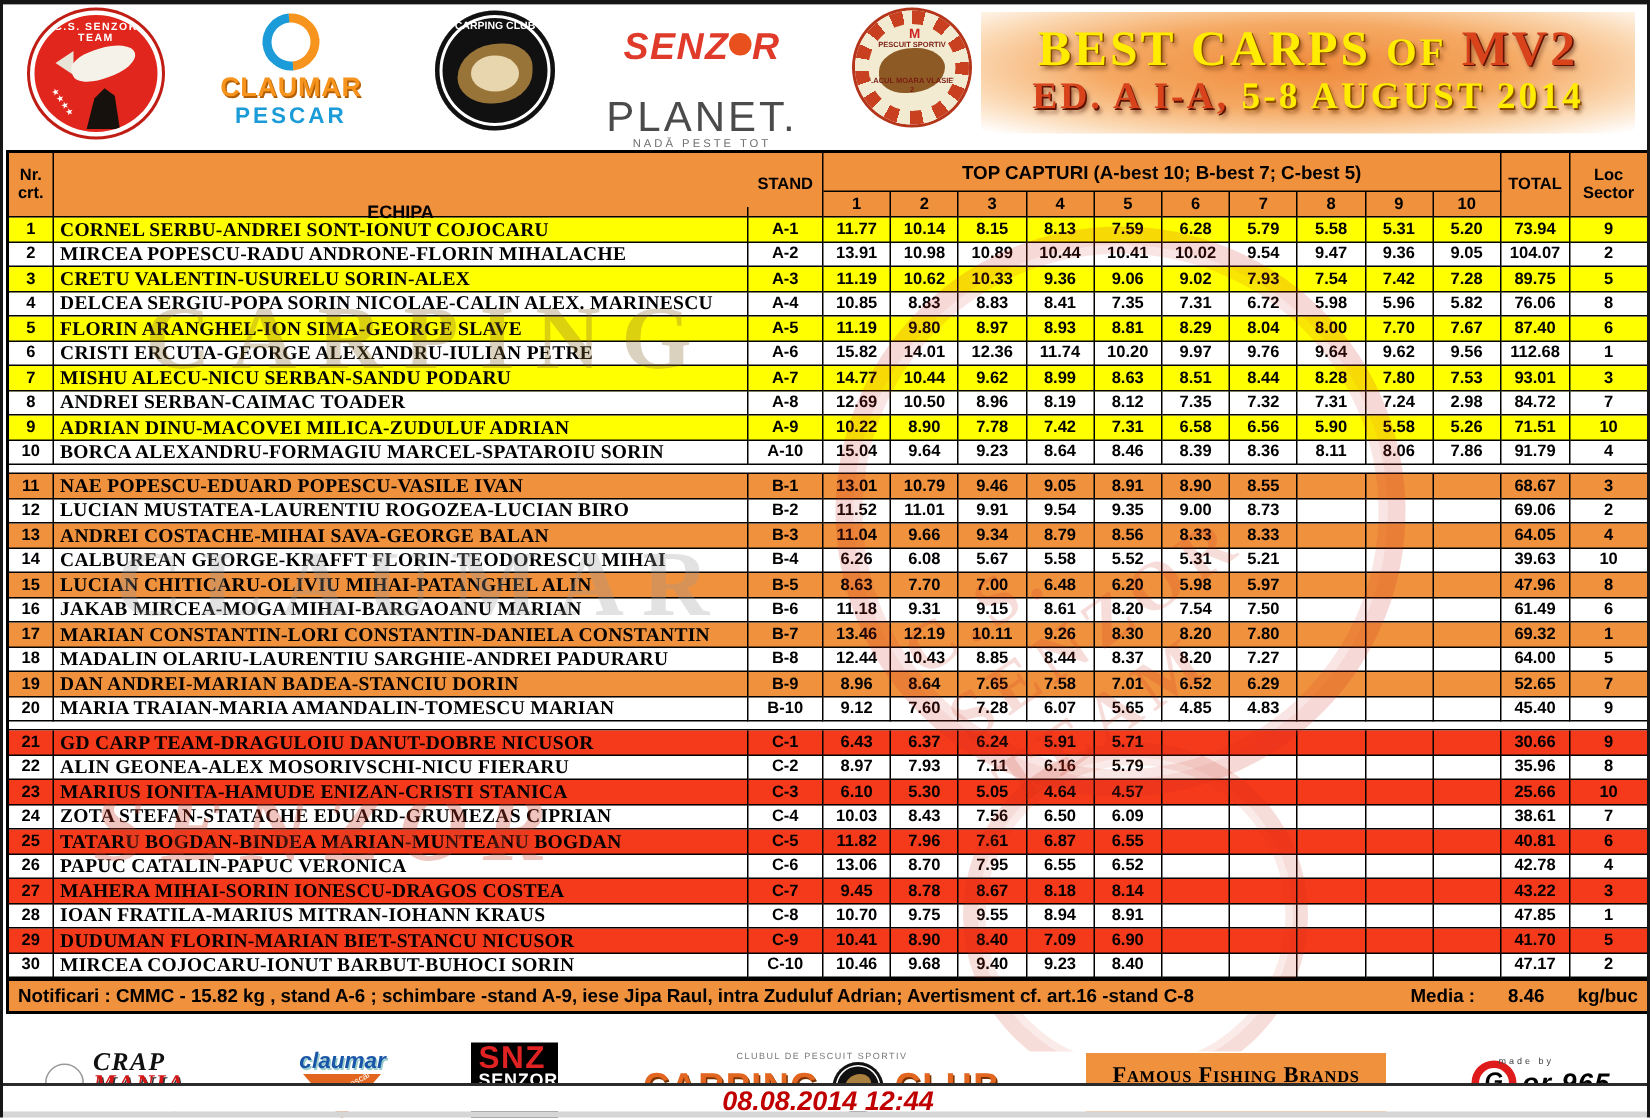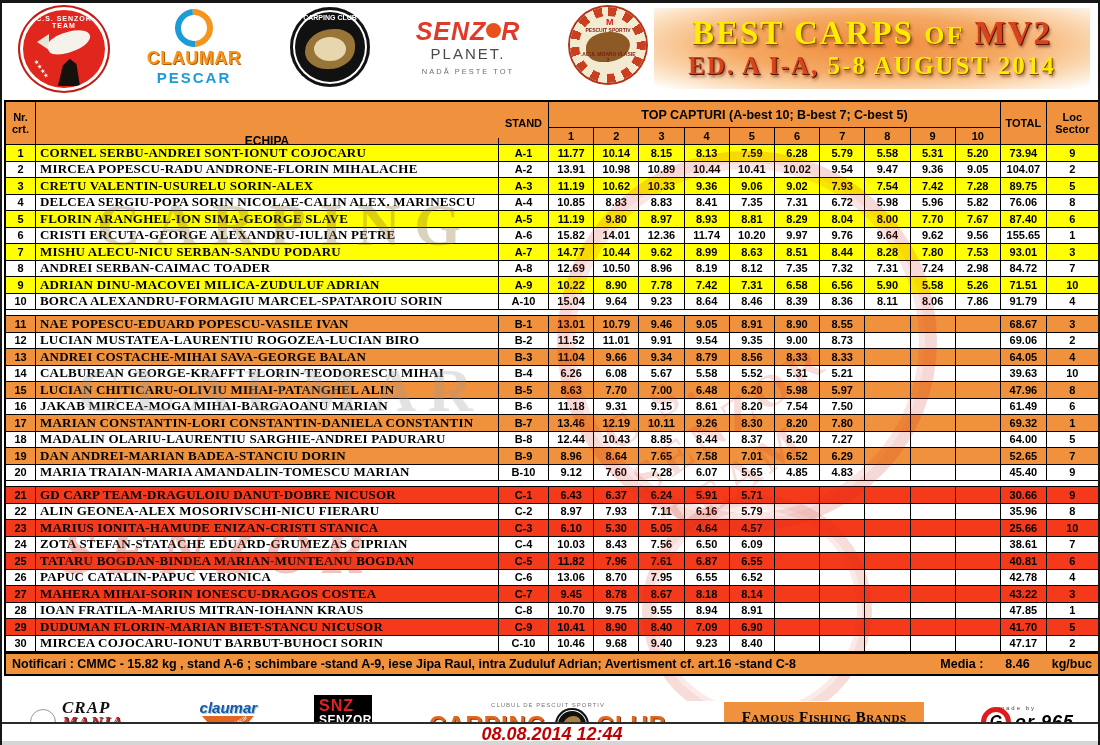--- a/index.html
+++ b/index.html
@@ -33,21 +33,21 @@
   .carping-logo { left:288px; width:80px; height:80px; background:#111; border-radius:50%;
                   box-shadow:inset 0 0 0 3px #111, inset 0 0 0 5px #fff; }
   .carping-logo .arc-top { position:absolute; top:7px; width:100%; text-align:center; color:#fff; font-size:7px; font-weight:bold; }
   .carping-logo .koi { position:absolute; top:22px; left:15px; width:50px; height:40px; background:#a9803e;
                   border-radius:60% 40% 55% 45%; opacity:.9; }
   .carping-logo .koi2 { position:absolute; top:30px; left:24px; width:32px; height:24px; background:#e7d6ae; border-radius:50%; }
 
   .splanet-logo { left:398px; width:136px; text-align:center; top:16px; }
   .splanet-l1 { font-size:25px; font-weight:bold; color:#e03a2b; font-style:italic; letter-spacing:1px; line-height:24px; }
   .splanet-dot { display:inline-block; width:15px; height:15px; border-radius:50%; background:#e8501e; vertical-align:2px; }
-  .splanet-l2 { font-size:15px; color:#4b4b4b; letter-spacing:2px; line-height:21px; }
+  .splanet-l2 { font-size:28px; color:#4b4b4b; letter-spacing:2px; line-height:21px;margin-top:24px; }
   .splanet-l3 { font-size:7.5px; color:#6e6e6e; letter-spacing:2px; margin-top:3px; }
 
   .mv2-logo { left:568px; width:76px; height:76px; border-radius:50%;
               background:repeating-conic-gradient(#c8401f 0 14deg, #f3ead2 14deg 28deg);
               box-shadow:0 0 0 2px #b5351a; }
   .mv2-inner { position:absolute; inset:9px; border-radius:50%; background:#f3ead2; overflow:hidden; }
   .mv2-fish { position:absolute; top:16px; left:7px; width:44px; height:30px; background:#8d5a25;
               border-radius:55% 45% 60% 40%; }
   .mv2-m { position:absolute; top:1px; left:27px; color:#c22; font-weight:bold; font-size:9px; }
   .mv2-top { position:absolute; top:11px; width:100%; text-align:center; font-size:5px; font-weight:bold; color:#7a1d10; }
@@ -115,21 +115,21 @@
   .crap-l2 { font-size:17px; color:#d41616; letter-spacing:1px; text-shadow:1px 1px 0 #333; }
   .crap-l3 { font-size:7px; color:#555; font-style:italic; letter-spacing:1px; }
 
   .cl2 { text-align:center; }
   .cl2-name { font-size:15px; font-weight:bold; font-style:italic; color:#1a56a8; text-shadow:1px 1px 0 #9cc; }
   .cl2-tri { width:0; height:0; margin:0 auto; border-left:26px solid transparent; border-right:26px solid transparent;
              border-top:30px solid #e2661f; position:relative; }
   .cl2-sub { position:absolute; top:-28px; left:2px; color:#fff; font-size:6px; transform:rotate(-30deg); }
 
   .snz-box { width:58px; height:54px; background:#000; color:#fff; padding:3px 5px; line-height:15px; }
-  .snz-l1 { color:#e02222; font-size:16px; font-weight:bold; letter-spacing:1px; }
+  .snz-l1 { color:#e02222; font-size:21px; font-weight:bold; letter-spacing:1px; }
   .snz-l2, .snz-l3 { font-size:12px; font-weight:bold; letter-spacing:.5px; }
 
   .cc2 { text-align:center; }
   .cc2-top { font-size:6px; color:#777; letter-spacing:1px; }
   .cc2-row { display:flex; align-items:center; gap:8px; }
   .cc2-word { font-size:24px; font-weight:bold; color:#e2661f; letter-spacing:1px; text-shadow:1px 1px 0 #7a3300; }
   .cc2-circle { width:34px; height:34px; background:#111; border-radius:50%; position:relative;
                 box-shadow:inset 0 0 0 2px #111, inset 0 0 0 3px #fff; }
   .cc2-fish { position:absolute; inset:8px; background:#a9803e; border-radius:60% 40% 55% 45%; }
 
@@ -309,21 +309,21 @@
         <div class="cell c-cap">15.82</div>
         <div class="cell c-cap">14.01</div>
         <div class="cell c-cap">12.36</div>
         <div class="cell c-cap">11.74</div>
         <div class="cell c-cap">10.20</div>
         <div class="cell c-cap">9.97</div>
         <div class="cell c-cap">9.76</div>
         <div class="cell c-cap">9.64</div>
         <div class="cell c-cap">9.62</div>
         <div class="cell c-cap">9.56</div>
-        <div class="cell c-total">155.65</div>
+        <div class="cell c-total">112.68</div>
         <div class="cell c-loc">1</div>
       </div>
       <div class="trow g-a shaded">
         <div class="cell c-nr">7</div>
         <div class="cell c-team">MISHU ALECU-NICU SERBAN-SANDU PODARU</div>
         <div class="cell c-stand">A-7</div>
         <div class="cell c-cap">14.77</div>
         <div class="cell c-cap">10.44</div>
         <div class="cell c-cap">9.62</div>
         <div class="cell c-cap">8.99</div>

